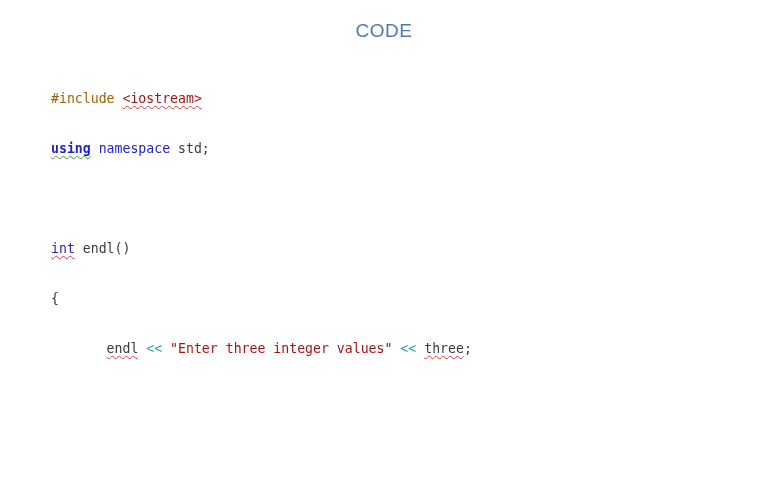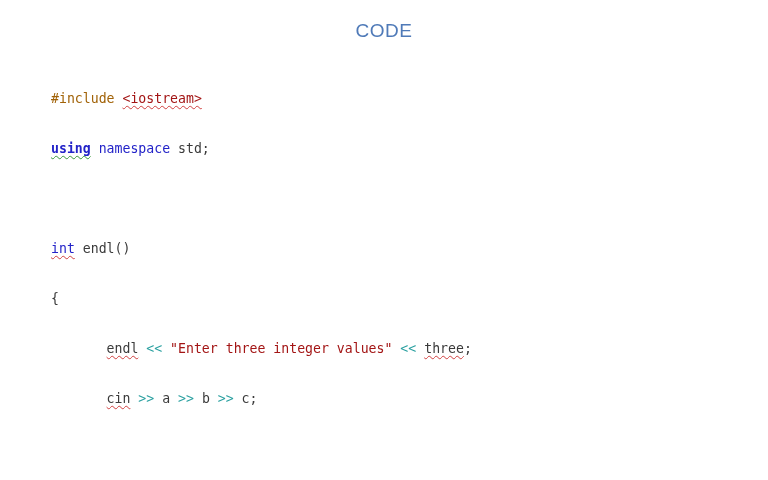--- a/index.html
+++ b/index.html
@@ -27,21 +27,20 @@
 
 <div class="title">CODE</div>
 
 <div class="code">
   <span class="line"><span class="pp">#include </span><span class="str sq">&lt;iostream&gt;</span></span>
   <span class="line"><span class="kw sqg">using</span><span class="kw"> namespace</span><span> std;</span></span>
   <span class="line"></span>
   <span class="line"><span class="kw sq">int</span><span> endl()</span></span>
   <span class="line"><span>{</span></span>
   <span class="line">       <span class="sq">endl</span><span class="op"> &lt;&lt; </span><span class="str">"Enter three integer values"</span><span class="op"> &lt;&lt; </span><span class="sq">three</span><span>;</span></span>
-  <span class="line">       <span class="sq">cin</span><span class="op"> &gt;&gt; </span><span>a</span><span class="op"> &gt;&gt; </span><span>b</span><span class="op"> &gt;&gt; </span><span>c;</span></span>
   
   
   
   
   
   
   
   
   
   

